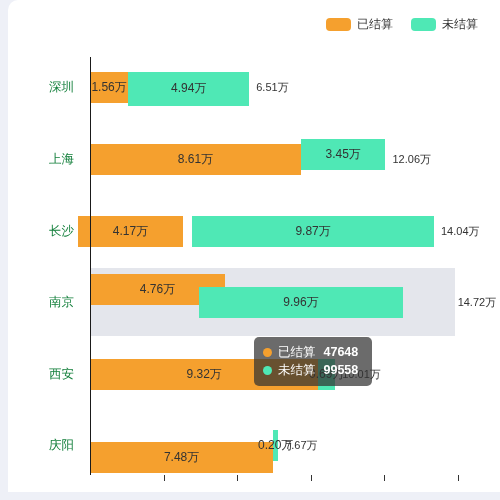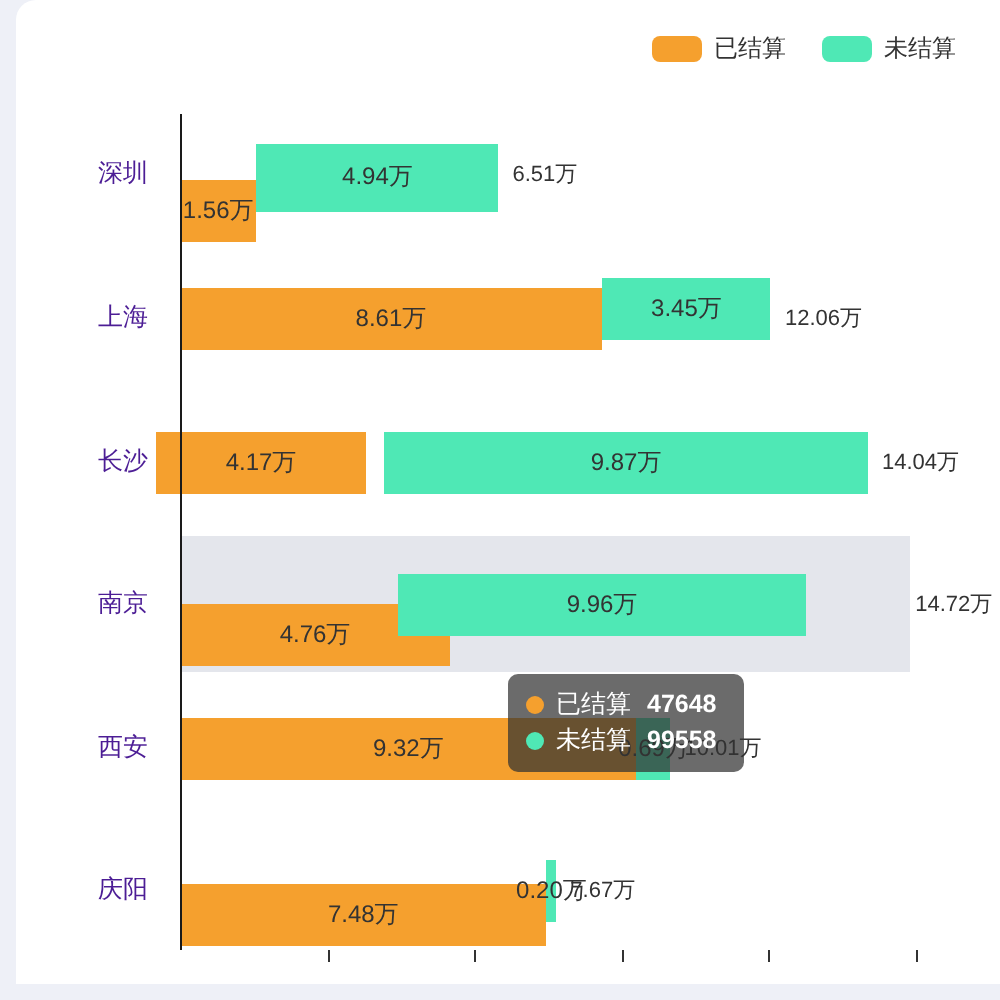--- a/index.html
+++ b/index.html
@@ -59,21 +59,21 @@
     position: absolute;
     left: 82px;
     background: #e4e6ec;
   }
   .cat-label {
     position: absolute;
     right: 0;
     width: 72px;
     text-align: right;
     font-size: 12.5px;
-    color: #4c1d95;
+    color: #15803d;
     transform: translateY(-50%);
     padding-right: 8px;
     white-space: nowrap;
   }
   .bar-seg {
     position: absolute;
     display: flex;
     align-items: center;
     justify-content: center;
     font-size: 12px;
@@ -120,34 +120,34 @@
         <span class="legend-label">已结算</span>
       </div>
       <div class="legend-item">
         <span class="legend-swatch" style="background:#4fe8b5"></span>
         <span class="legend-label">未结算</span>
       </div>
     </div>
 
     <div id="rows-layer">
         <div class="cat-label" style="top: 87px; width: 74px; left: 0px;">深圳</div>
-        <div class="bar-seg settled" style="left: 82px; top: 71.5px; width: 38.22px; height: 31px; margin-top: 18px;">1.56万</div>
+        <div class="bar-seg settled" style="left: 82px; top: 71.5px; width: 38.22px; height: 31px;">1.56万</div>
         <div class="bar-seg unsettled" style="left: 120.22px; top: 71.5px; width: 121.03px; height: 34px;">4.94万</div>
         <div class="total-label" style="left: 248.25px; top: 87px;">6.51万</div>
         <div class="cat-label" style="top: 159px; width: 74px; left: 0px;">上海</div>
         <div class="bar-seg settled" style="left: 82px; top: 143.5px; width: 210.945px; height: 31px;">8.61万</div>
         <div class="bar-seg unsettled" style="left: 292.945px; top: 139px; width: 84.525px; height: 31px;">3.45万</div>
         <div class="total-label" style="left: 384.47px; top: 159px;">12.06万</div>
         <div class="cat-label" style="top: 231px; width: 74px; left: 0px;">长沙</div>
         <div class="bar-seg settled" style="left: 70px; top: 215.5px; width: 105px; height: 31px;">4.17万</div>
         <div class="bar-seg unsettled" style="left: 184.165px; top: 215.5px; width: 241.815px; height: 31px;">9.87万</div>
         <div class="total-label" style="left: 432.98px; top: 231px;">14.04万</div>
         <div class="row-highlight" style="top: 268.2px; height: 67.6px; width: 365px;"></div>
         <div class="cat-label" style="top: 302px; width: 74px; left: 0px;">南京</div>
-        <div class="bar-seg settled" style="left: 82px; top: 302px; width: 135px; height: 31px;">4.76万</div>
+        <div class="bar-seg settled" style="left: 82px; top: 274px; width: 135px; height: 31px;">4.76万</div>
         <div class="bar-seg unsettled" style="left: 191px; top: 286.5px; width: 204px; height: 31px; text-align: center;">9.96万</div>
         <div class="total-label" style="left: 449.64px; top: 302px;">14.72万</div>
         <div class="cat-label" style="top: 374px; width: 74px; left: 0px;">西安</div>
         <div class="bar-seg settled" style="left: 82px; top: 358.5px; width: 228.34px; height: 31px;">9.32万</div>
         <div class="bar-seg unsettled" style="left: 310.34px; top: 358.5px; width: 16.905px; height: 31px;">0.69万</div>
         <div class="total-label" style="left: 334.245px; top: 374px;">10.01万</div>
         <div class="cat-label" style="top: 445px; width: 74px; left: 0px;">庆阳</div>
         <div class="bar-seg settled" style="left: 82px; top: 442px; width: 183.26px; height: 31px;">7.48万</div>
         <div class="bar-seg unsettled" style="left: 265.26px; top: 429.5px; width: 4.9px; height: 31px;">0.20万</div>
         <div class="total-label" style="left: 277.16px; top: 445px;">7.67万</div>

